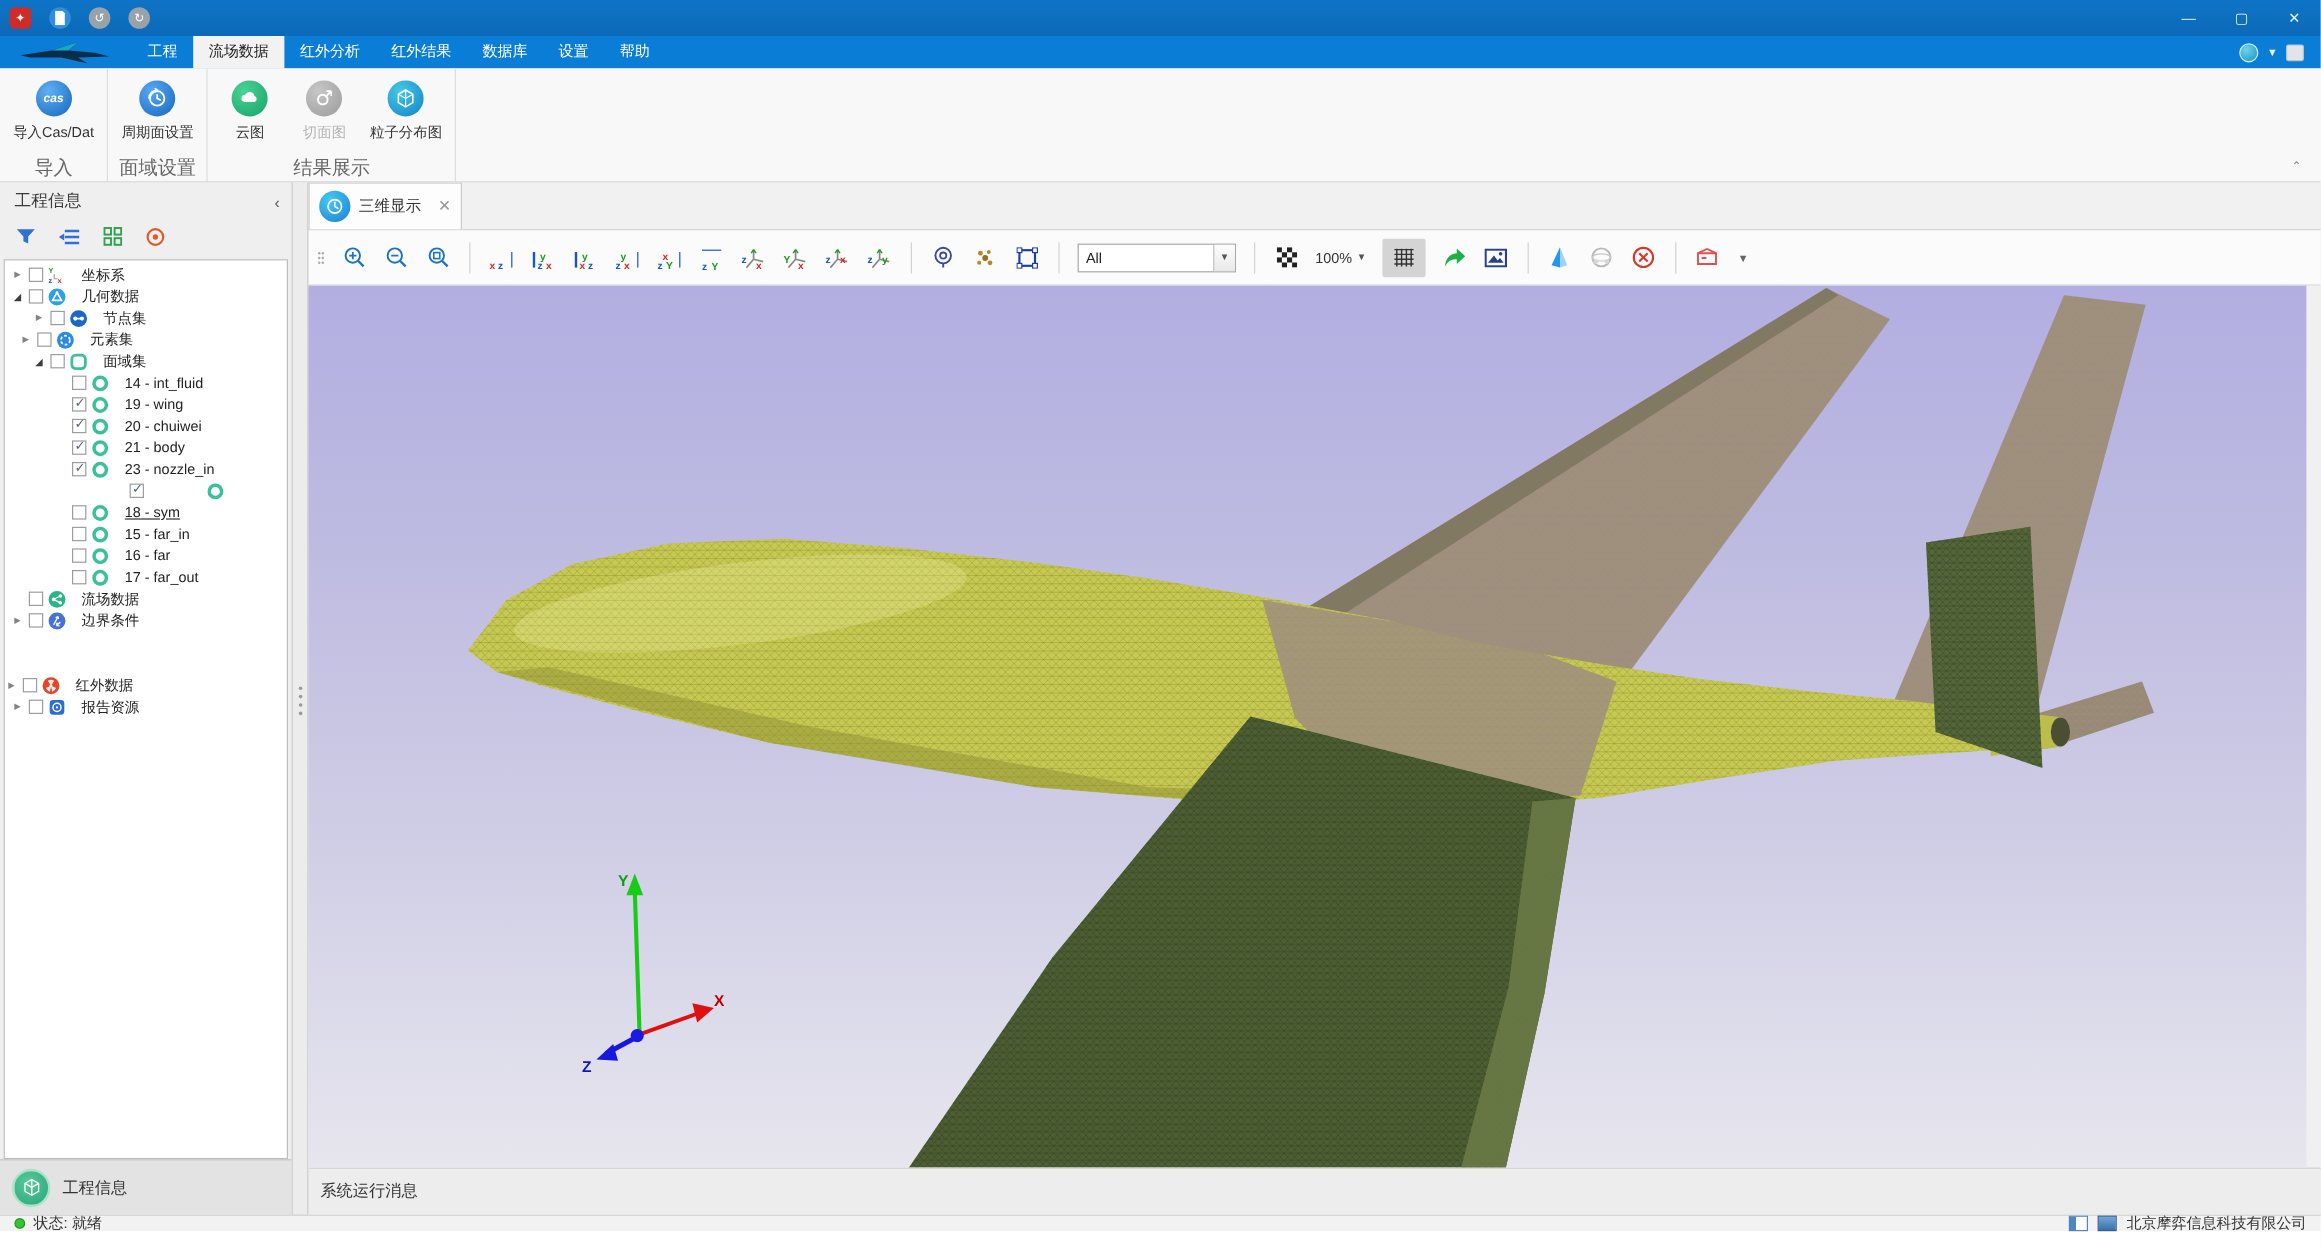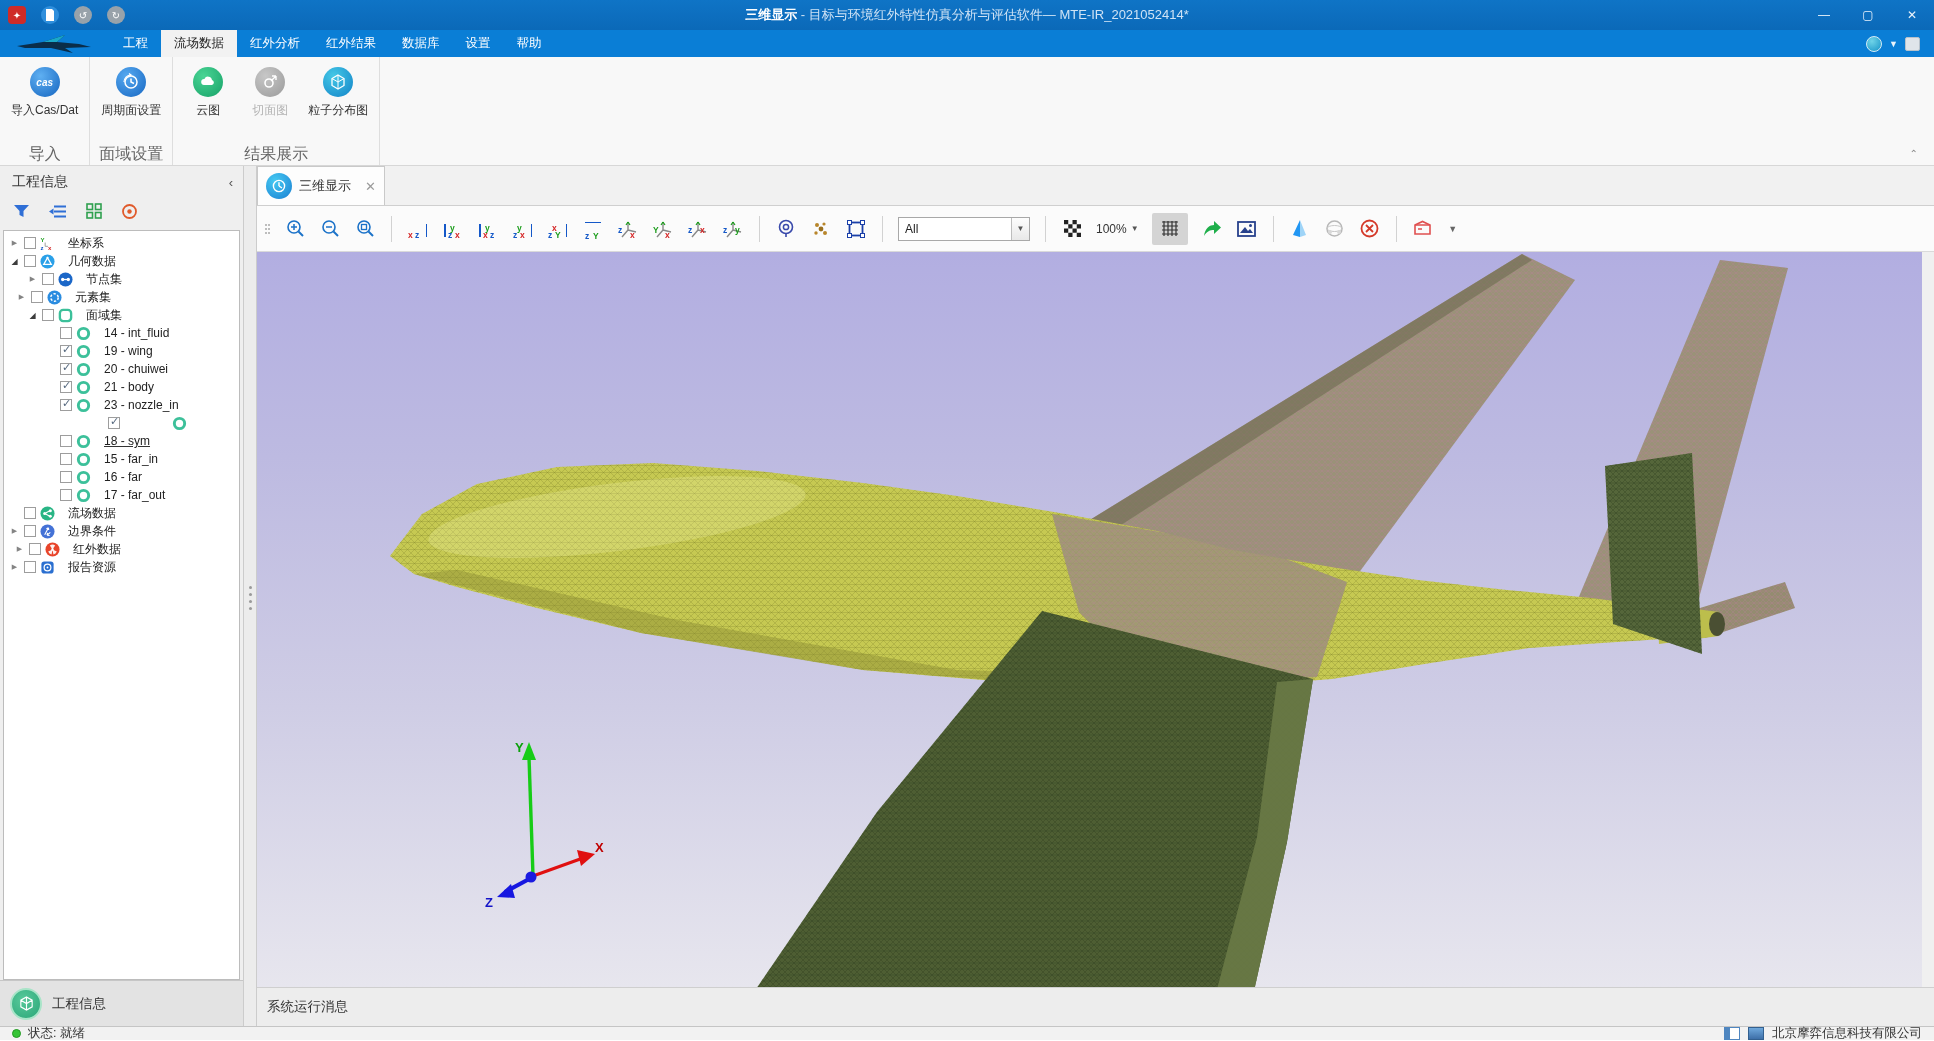--- a/index.html
+++ b/index.html
@@ -19,21 +19,21 @@
   
   .menubar{height:27px;background:#0a7ed6;display:flex;align-items:stretch;position:relative}
   .logo{width:110px;display:flex;align-items:center;justify-content:center}
   .menuitem{padding:0 13px;display:flex;align-items:center;color:#fff;font-size:12.5px;cursor:default}
   .menuitem.active{background:#f2f2f2;color:#1c1c1c}
   .menubar-right{position:absolute;right:14px;top:0;height:100%;display:flex;align-items:center;gap:7px}
   .mr-circle{width:16px;height:16px;border-radius:50%;background:radial-gradient(circle at 35% 30%,#6fd4e8,#1793c8);border:1px solid #d6ecf5}
   .mr-caret{color:#eaf4fb;font-size:9px}
   .mr-square{width:15px;height:14px;background:#dfe5ea;border:1px solid #b7c2cb;border-radius:2px}
   
-  .ribbon{height:109px;background:#f8f8f8;border-bottom:1px solid #d7d7d7;display:flex;position:relative}
+  .ribbon{height:95px;background:#f8f8f8;border-bottom:1px solid #d7d7d7;display:flex;position:relative}
   .rgroup{display:flex;flex-direction:column;border-right:1px solid #dedede;padding:5px 6px 0 6px}
   .rbtns{display:flex;flex:1;gap:4px}
   .rbtn{display:flex;flex-direction:column;align-items:center;justify-content:flex-start;padding:2px 5px;min-width:58px}
   .rbtn .ricon{width:30px;height:30px;border-radius:50%;display:flex;align-items:center;justify-content:center;margin:3px 0 5px 0}
   .rbtn .rlabel{font-size:12px;color:#333;white-space:nowrap}
   .rbtn.disabled .rlabel{color:#b4b4b4}
   .ricon.cas{background:radial-gradient(circle at 35% 30%,#5fb0f2,#1565c0);color:#fff;font-size:10px;font-weight:bold;font-style:italic}
   .ricon.clock{background:radial-gradient(circle at 35% 30%,#56a9f0,#1767c2)}
   .ricon.cloud{background:radial-gradient(circle at 35% 30%,#49d494,#17a268)}
   .ricon.slice{background:radial-gradient(circle at 35% 30%,#c7c7c7,#9a9a9a)}
@@ -109,23 +109,20 @@
 <div class="titlebar">
   <div class="qat">
     <span class="qicon pin">✦</span>
     <span class="qicon doc">
       <svg width="10" height="12" viewBox="0 0 10 12">
           <path d="M1 0 H7 L9 2 V12 H1 Z" fill="#fff"></path>
         </svg>
     </span>
     <span class="qicon gray">↺</span>
     <span class="qicon gray">↻</span>
-  </div>
-  <div class="wtitle">
-    <span class="t1">三维显示</span><span class="t2"> - 目标与环境红外特性仿真分析与评估软件— MTE-IR_2021052414*</span>
   </div>
   <div class="winbtns">
     <span class="winbtn">—</span>
     <span class="winbtn">▢</span>
     <span class="winbtn">✕</span>
   </div>
 </div>
 
 <div class="menubar">
   <span class="logo">
@@ -419,21 +416,21 @@
     <span class="tw">▶</span>
     <span class="cb"></span>
     <span class="ticon">
             <svg viewBox="0 0 16 16">
               <circle cx="8" cy="8" r="7.5" fill="#4472d6"></circle>
               <path d="M5 11.5 L9 4 M9 4 l-2.2 1 M9 4 l0.3 2.4 M7.5 12 l3.5-3 m-3.5 3 l2.8 0.3 m-2.8-0.3 l0.6-2.6" stroke="#fff" stroke-width="1.2" fill="none"></path>
             </svg>
           </span>
     <span class="tlabel">边界条件</span>
   </div>
-        <div class="tree-row" style="padding-left: 10px;">
+        <div class="tree-row" style="padding-left: 0; margin-top: 36px;">
     <span class="tw">▶</span>
     <span class="cb"></span>
     <span class="ticon">
             <svg viewBox="0 0 16 16">
               <circle cx="8" cy="8" r="7.5" fill="#e8442a"></circle>
               <circle cx="8" cy="8" r="1.3" fill="#fff"></circle>
               <path d="M8 8 L5.2 3.6 A5.3 5.3 0 0 1 10.8 3.6 Z M8 8 L3.4 10 A5.3 5.3 0 0 0 7 13.2 Z M8 8 L12.6 10 A5.3 5.3 0 0 1 9 13.2 Z" fill="#fff" opacity=".92"></path>
             </svg>
           </span>
     <span class="tlabel">红外数据</span>

